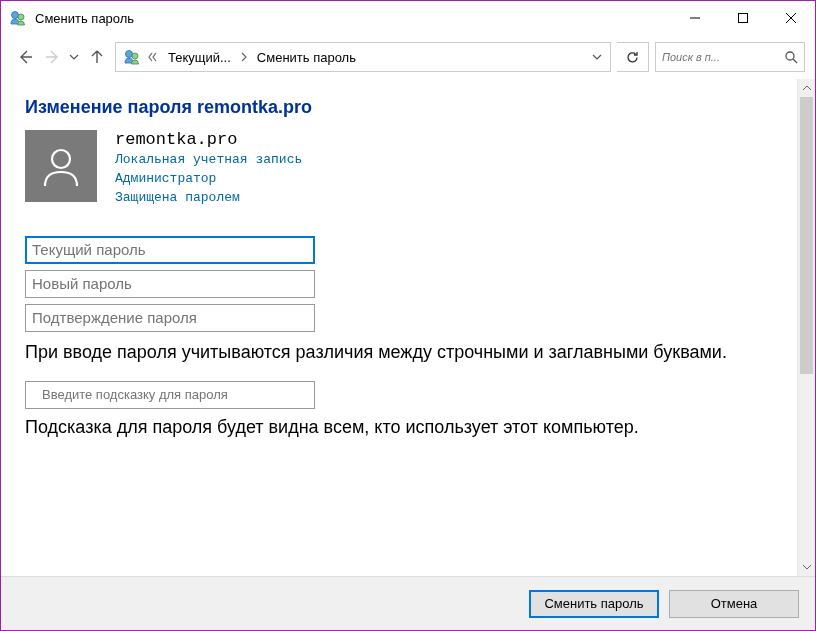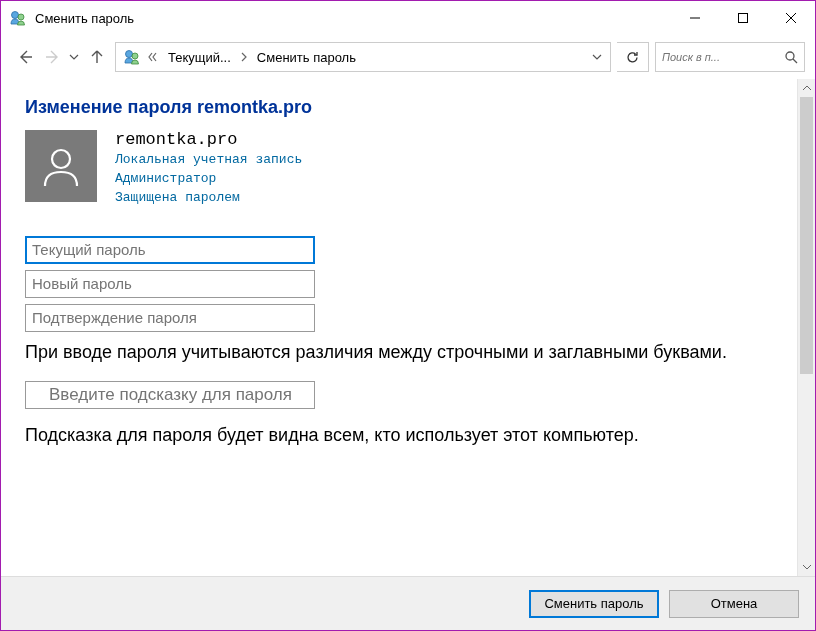--- a/index.html
+++ b/index.html
@@ -44,21 +44,21 @@
     .user-block { display: flex; gap: 18px; margin-bottom: 28px; }
     .avatar { width: 72px; height: 72px; background: #7a7a7a; display: flex; align-items: center; justify-content: center; }
     .user-info { display: flex; flex-direction: column; justify-content: center; font-family: Liberation Mono, monospace; }
     .user-name { font-size: 17px; color: #000; margin-bottom: 2px; }
     .user-line { font-size: 13px; color: #0369a1; line-height: 1.45; }
     
     .field-stack { display: flex; flex-direction: column; gap: 6px; margin-bottom: 10px; }
     .pw-field { width: 290px; height: 28px; border: 1px solid #999; padding: 0 6px; font-size: 15px; color: #666; outline: none; font-family: inherit; }
     .pw-field.active { border: 1px solid #0078d7; box-shadow: 0 0 0 1px #0078d7 inset; }
     .hint-text { font-size: 18px; color: #000; margin-bottom: 18px; }
-    .hint-field { width: 290px; height: 28px; border: 1px solid #999; padding: 0 23px; font-size: 17px; color: #666; outline: none; font-family: inherit; margin-bottom: 16px; }
+    .hint-field { width: 290px; height: 28px; border: 1px solid #999; padding: 0 16px; font-size: 13px; color: #666; outline: none; font-family: inherit; margin-bottom: 8px; }
     
     .footer { height: 54px; border-top: 1px solid #ddd; background: #f0f0f0; display: flex; align-items: center; justify-content: flex-end; padding: 0 16px; gap: 10px; }
     .btn { min-width: 130px; height: 28px; border: 1px solid #adadad; background: #e1e1e1; font-size: 13px; color: #000; padding: 0 14px; font-family: inherit; }
     .btn.primary { border: 1px solid #0078d7; box-shadow: 0 0 0 1px #0078d7 inset; }
     
     svg { display: block; }
   </style>
 </head>
 <body>
 

